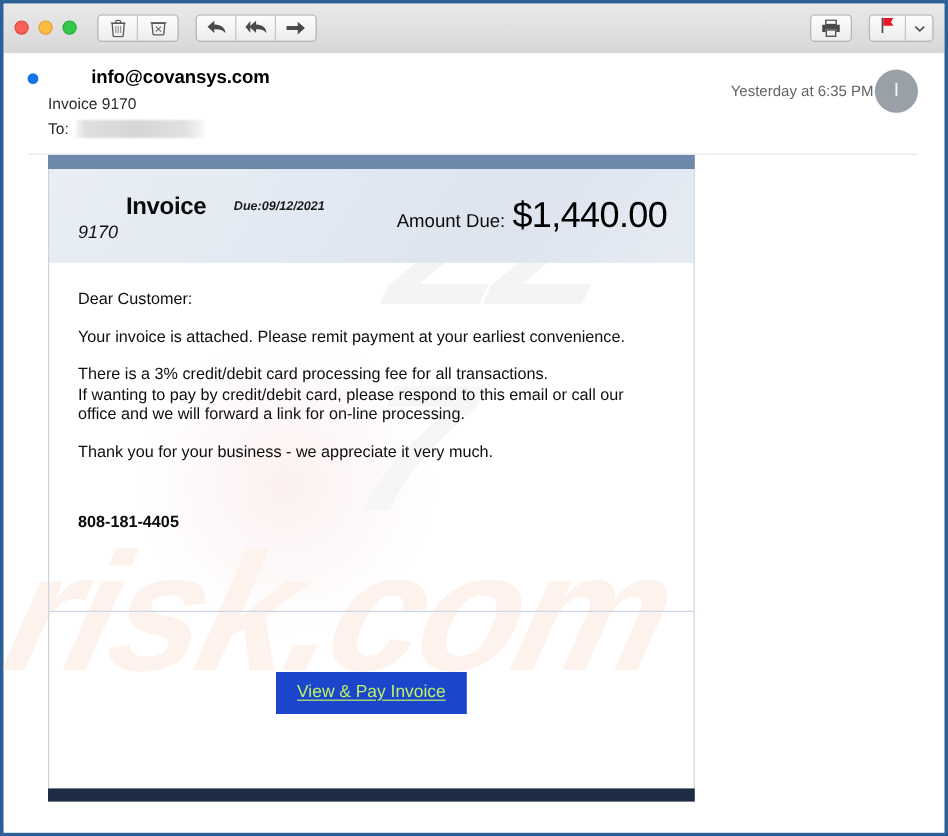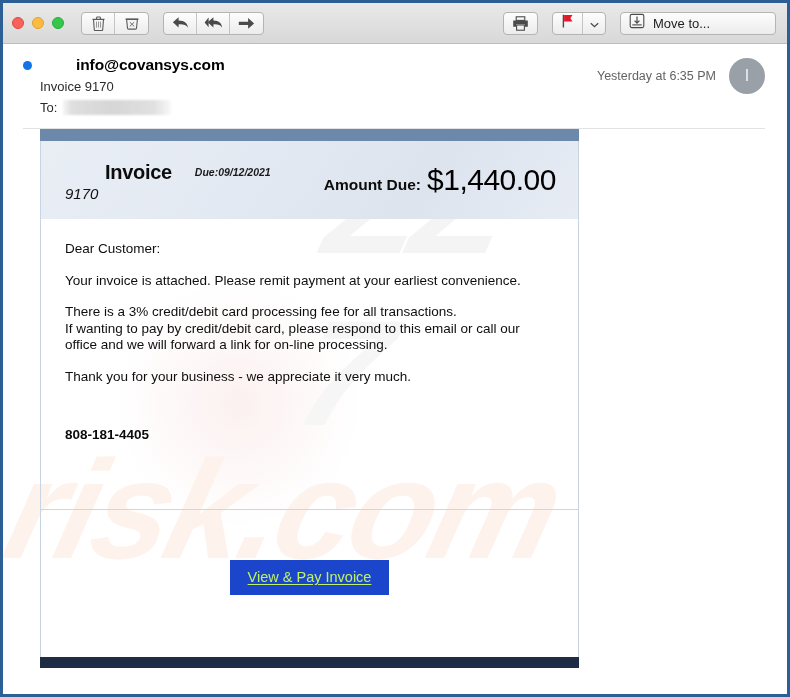--- a/index.html
+++ b/index.html
@@ -139,21 +139,21 @@
       rgba(221,221,221,0.95) 8%,
       rgba(214,214,214,1) 45%,
       rgba(223,223,223,0.95) 85%,
       rgba(235,235,235,0.3) 100%);
     filter: blur(1.1px);
   }
 
   .hdr-right {
     display: flex;
     align-items: center;
-    gap: 13px;
+    gap: 1px;
     padding-right: 22px;
     padding-top: 2px;
   }
   .timestamp { font-size: 12.5px; color: #636363; white-space: nowrap; }
   .avatar {
     width: 36px; height: 36px;
     border-radius: 50%;
     background: #9aa0a8;
     color: #f2f3f5;
     display: flex; align-items: center; justify-content: center;
@@ -262,21 +262,20 @@
   .inv-head-right {
     flex: 1 1 auto;
     display: flex;
     align-items: baseline;
     justify-content: flex-end;
     gap: 6px;
   }
   .amount-label {
     font-size: 15.5px;
     color: #0c0c0c;
-    font-weight: bold;
   }
   .amount-value {
     font-size: 30px;
     color: #000000;
     letter-spacing: -0.5px;
     line-height: 1;
   }
 
   .inv-body {
     background: transparent;
@@ -419,30 +418,20 @@
       </div>
       <div class="chev-btn">
         <span>
           <svg width="9" height="6" viewBox="0 0 9 6">
             <path d="M0.8 1.2l3.7 3.5 3.7-3.5" fill="none" stroke="#4a4a4a" stroke-width="1.3"></path>
           </svg>
         </span>
       </div>
     </div>
 
-    <div class="moveto-btn">
-      <span>
-        <svg width="16" height="16" viewBox="0 0 16 16">
-          <rect x="1.2" y="1.4" width="13.6" height="13.2" rx="1.6" fill="none" stroke="#4a4a4a" stroke-width="1.1"></rect>
-          <path d="M8 3.6v6.2M5.6 7.6L8 10.1l2.4-2.5" fill="none" stroke="#4a4a4a" stroke-width="1.2"></path>
-          <path d="M3.3 11.9h9.4" stroke="#4a4a4a" stroke-width="1.1"></path>
-        </svg>
-      </span>
-      <span class="moveto-label">Move to...</span>
-    </div>
 
   </div>
 
   <div id="message-header">
     <div class="hdr-row">
 
       <div class="hdr-left">
         <div class="sender-line">
           <span class="unread-dot"></span>
           <span class="sender-name">info@covansys.com</span>

